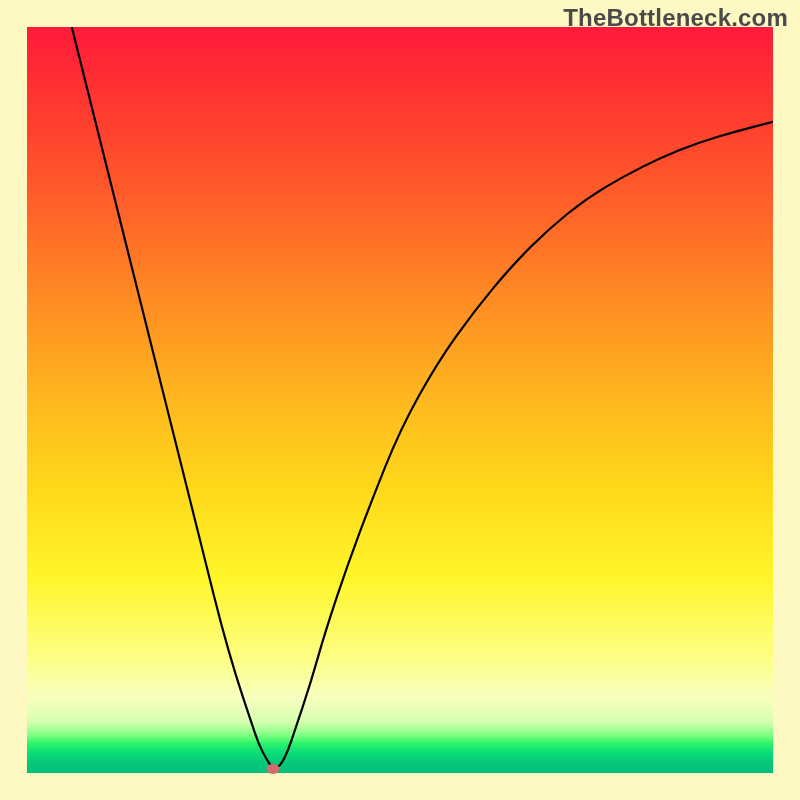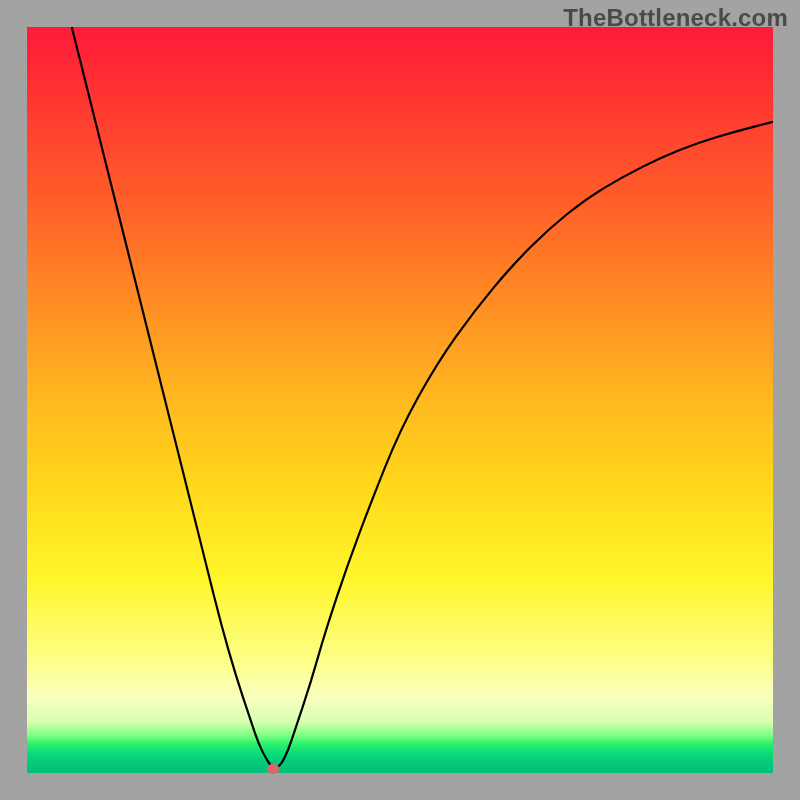--- a/index.html
+++ b/index.html
@@ -8,21 +8,21 @@
     width: 800px;
     height: 800px;
     background: #000000;
     font-family: Arial, Helvetica, sans-serif;
     overflow: hidden;
   }
   .frame {
     position: relative;
     width: 800px;
     height: 800px;
-    background: #a3a3a3;
+    background: #fef9c3;
   }
   .watermark {
     position: absolute;
     top: 4px;
     right: 12px;
     font-size: 24px;
     font-weight: 600;
     color: #4a4a4a;
     letter-spacing: 0.2px;
     user-select: none;

